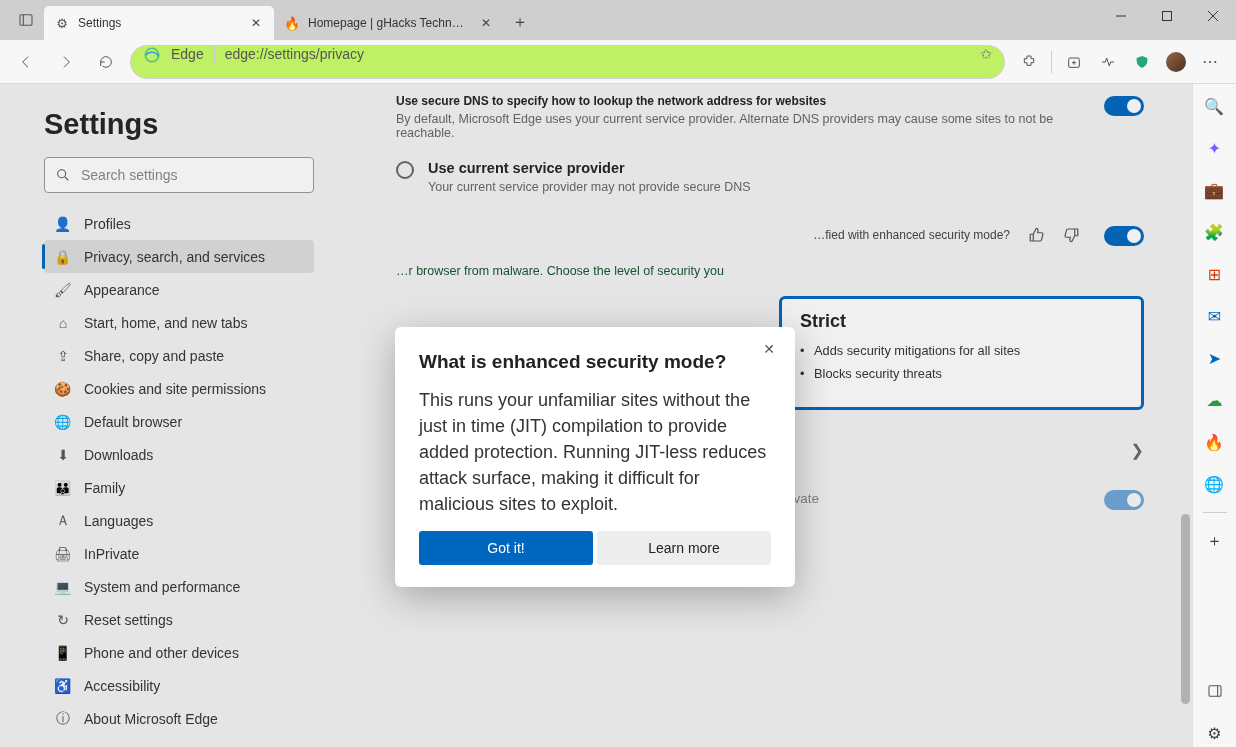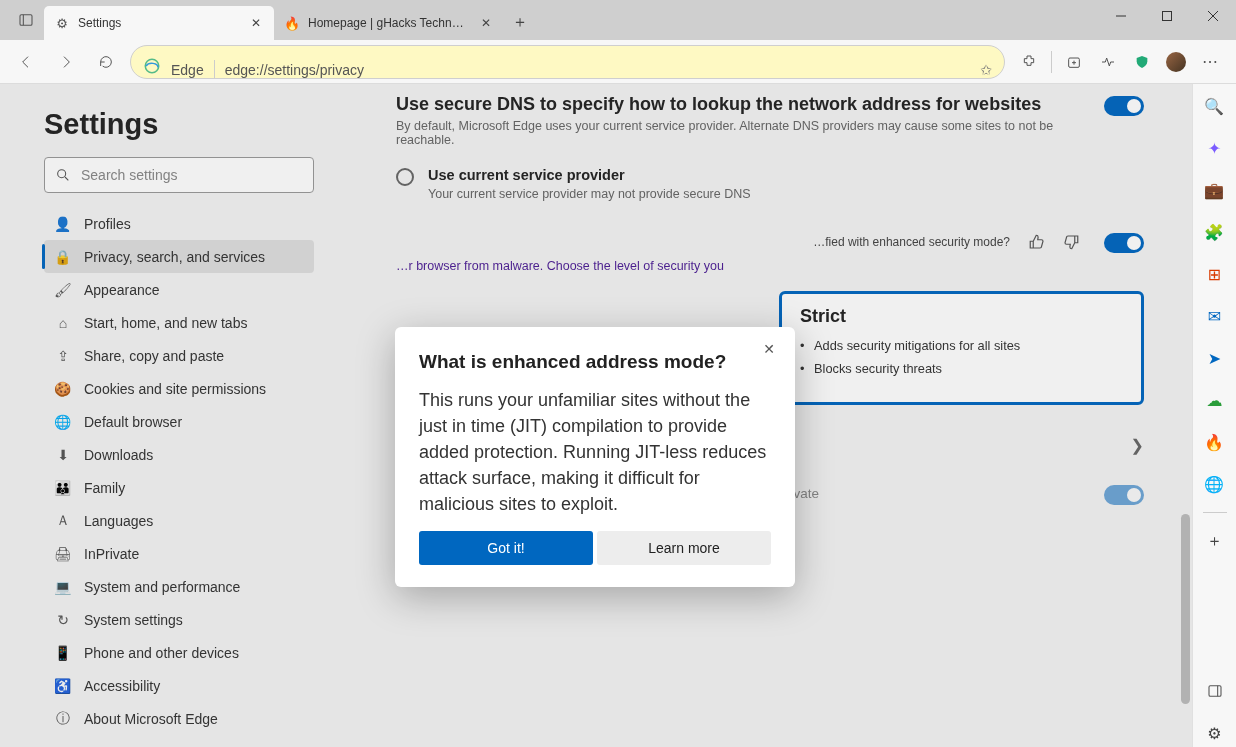--- a/index.html
+++ b/index.html
@@ -14,21 +14,21 @@
 .tab .label { flex:1; white-space:nowrap; overflow:hidden; text-overflow:ellipsis; }
 .tab .close { width:16px;height:16px;display:flex;align-items:center;justify-content:center;color:#444;font-size:12px;}
 .newtab { width:32px;height:32px;display:flex;align-items:center;justify-content:center;color:#444;font-size:16px;margin-bottom:2px;}
 .wincontrols { position:absolute; right:0; top:0; display:flex; }
 .wincontrols div { width:46px;height:32px;display:flex;align-items:center;justify-content:center;color:#333; }
 .wincontrols svg { width:12px;height:12px;stroke:#333; }
 
 .toolbar { height:44px; background:#f7f7f7; display:flex; align-items:center; padding:0 10px; gap:8px; border-bottom:1px solid #dcdcdc;}
 .tbtn { width:32px;height:32px;display:flex;align-items:center;justify-content:center;color:#555;border-radius:4px;}
 .tbtn svg { width:16px;height:16px;stroke:#555;fill:none;stroke-width:1.5;}
-.address { flex:1; height:34px; border:1px solid #cfcfcf; border-radius:18px; background:#fef9c3; display:flex; align-items:flex-end; padding:0 12px; gap:10px; font-size:14px; color:#444;}
+.address { flex:1; height:34px; border:1px solid #cfcfcf; border-radius:18px; background:#bef264; display:flex; align-items:flex-start; padding:0 12px; gap:10px; font-size:14px; color:#444;}
 .address .edge-label { color:#555; }
 .address .sep { width:1px;height:18px;background:#ccc;}
 .address .url { color:#555; flex:1; }
 .address .star { color:#777;}
 .righticons { display:flex; align-items:center; gap:2px; }
 .righticons .tbtn svg { stroke:#555; }
 .righticons .divider { width:1px;height:22px;background:#ccc;margin:0 4px;}
 
 
 .workspace { display:flex; height: calc(747px - 40px - 44px); position:relative; }
@@ -41,36 +41,36 @@
 .settings-sidebar { width:340px; padding:24px 26px 0 44px; }
 .settings-sidebar h1 { font-size:29px; font-weight:600; color:#222; margin-bottom:16px;}
 .search-box { height:36px;border:1px solid #9a9a9a;border-radius:4px;display:flex;align-items:center;padding:0 10px;gap:10px;color:#666;font-size:14px;margin-bottom:14px;background:#fff;}
 .nav-item { height:33px;display:flex;align-items:center;gap:12px;padding:0 10px;font-size:14px;color:#333;border-radius:4px;cursor:pointer;}
 .nav-item.active { background:#dedede; position:relative;}
 .nav-item.active::before { content:""; position:absolute; left:-2px; top:4px; bottom:4px; width:3px; background:#0067c0; border-radius:2px;}
 .nav-item .nicon { width:18px;display:flex;justify-content:center;color:#555;font-size:14px;}
 
 .content { flex:1; overflow:hidden; position:relative; }
 .content-inner { padding: 10px 48px 0 56px; }
-.card-title { font-size:18px; font-weight:600; color:#222; }
+.card-title { font-size:12px; font-weight:600; color:#222; }
 .card-sub { font-size:12.5px; color:#666; margin-top:4px; }
 .row { display:flex; align-items:flex-start; justify-content:space-between;}
 .toggle { width:40px;height:20px;border-radius:10px;background:#0067c0;position:relative;flex:none;margin-top:2px;}
 .toggle::after { content:"";position:absolute;right:3px;top:3px;width:14px;height:14px;border-radius:50%;background:#fff;}
 .radio-row { display:flex;align-items:flex-start;gap:14px;margin-top:20px;}
 .radio { width:18px;height:18px;border:2px solid #666;border-radius:50%;flex:none;margin-top:1px;}
 .radio-label { font-size:14.5px;font-weight:600;color:#222;}
 .radio-sub { font-size:12.5px;color:#666;margin-top:4px;}
 
 .security-section { margin-top:30px; }
 .sec-head { display:flex;align-items:center;gap:8px;}
 .sec-head .q { font-size:12px;margin-left:auto;color:#444;}
 .thumbs { display:flex;gap:12px;margin-left:8px;}
 .thumb { width:22px;height:22px;display:flex;align-items:center;justify-content:center;color:#555;}
-.security-desc { font-size:12.5px;color:#4c1d95;margin-top:6px;}
+.security-desc { font-size:12.5px;color:#14532d;margin-top:18px;}
 
 .cards { display:flex; gap:20px; margin-top:18px;}
 .sel-card { flex:1;border:2px solid #ccc;border-radius:6px;padding:12px 18px 18px;background:#fff;}
 .sel-card.selected { border:3px solid #0067c0; }
 .sel-card h3 { font-size:18px;font-weight:600;margin-bottom:10px;color:#222;}
 .sel-card ul { list-style:none; padding:0;}
 .sel-card li { font-size:12.8px;color:#333;position:relative;padding-left:14px;margin-bottom:6px;line-height:1.35;}
 .sel-card li::before { content:"•";position:absolute;left:0;color:#333;}
 
 .manage-row { margin-top:24px; display:flex;justify-content:space-between;align-items:center;}
@@ -254,21 +254,21 @@
         <div class="nav-item">
           <span class="nicon">🖨</span>
           <span>InPrivate</span>
         </div>
         <div class="nav-item">
           <span class="nicon">💻</span>
           <span>System and performance</span>
         </div>
         <div class="nav-item">
           <span class="nicon">↻</span>
-          <span>System settings</span>
+          <span>Reset settings</span>
         </div>
         <div class="nav-item">
           <span class="nicon">📱</span>
           <span>Phone and other devices</span>
         </div>
         <div class="nav-item">
           <span class="nicon">♿</span>
           <span>Accessibility</span>
         </div>
         <div class="nav-item">
@@ -371,21 +371,21 @@
           <rect x="3" y="4" width="18" height="16" rx="2"></rect>
           <line x1="16" y1="4" x2="16" y2="20"></line>
         </svg>
       </div>
     <div class="ic">⚙</div>
   </div>
 
   <div class="dialog-backdrop">
     <div class="dialog">
       <div class="dclose">✕</div>
-      <h2>What is enhanced address mode?</h2>
+      <h2>What is enhanced security mode?</h2>
       <p>This runs your unfamiliar sites without the just in time (JIT) compilation to provide added protection. Running JIT-less reduces attack surface, making it difficult for malicious sites to exploit.</p>
       <div class="btnrow">
         <button class="primary">Got it!</button>
         <button class="secondary">Learn more</button>
       </div>
     </div>
   </div>
 
 </div>
 

